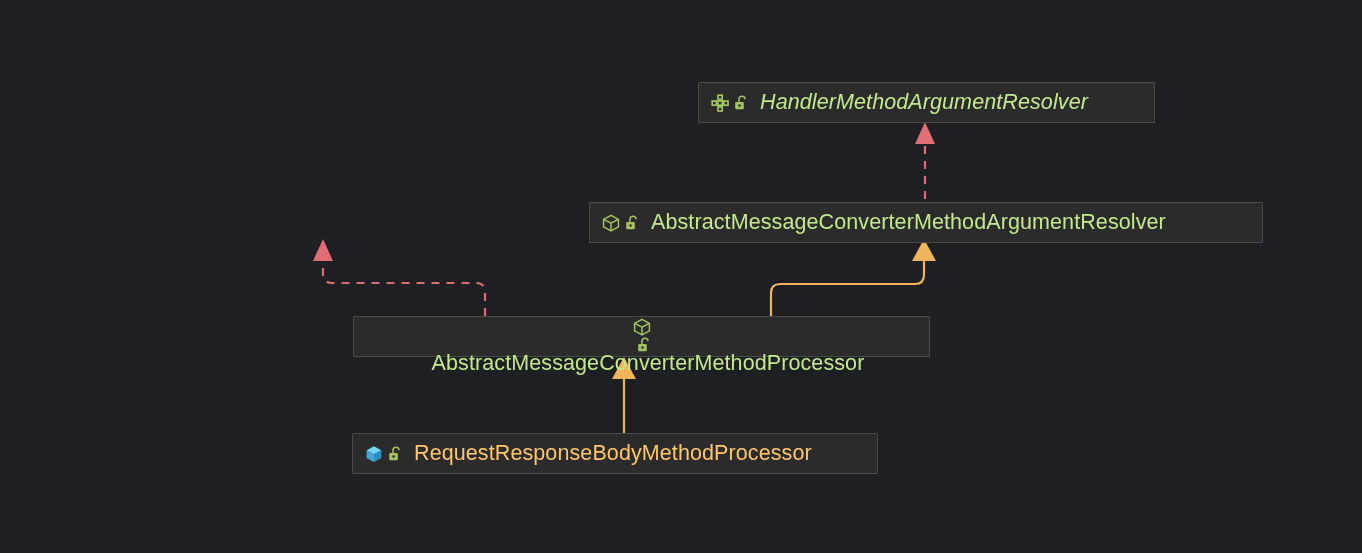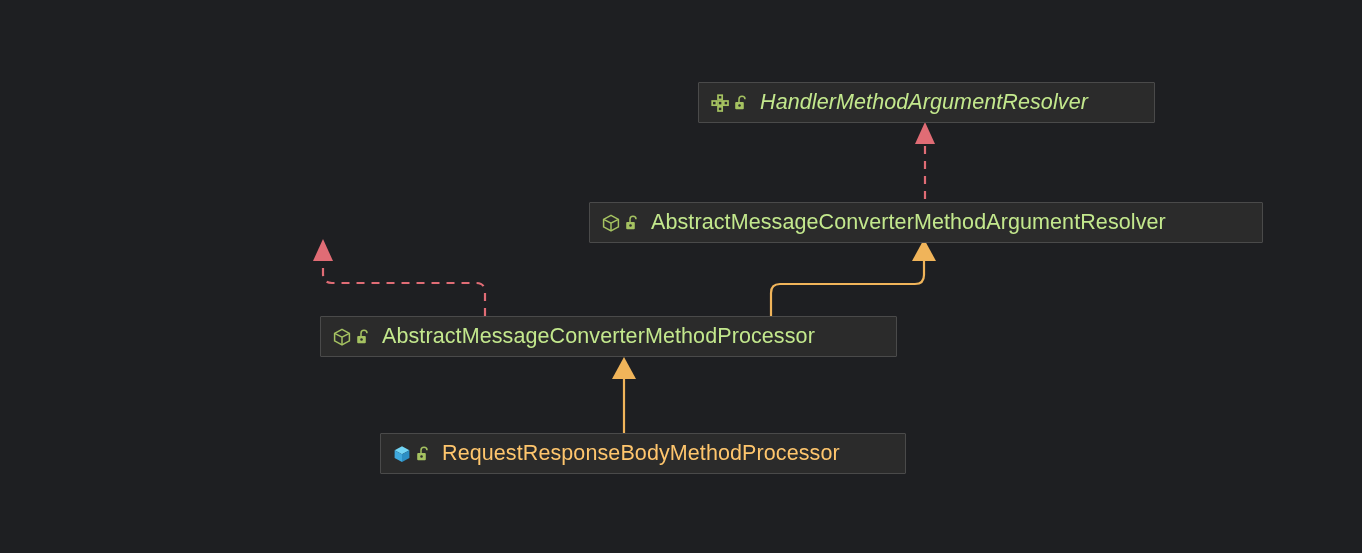--- a/index.html
+++ b/index.html
@@ -125,41 +125,41 @@
     <span class="node-icon icon-lock">
       <svg viewBox="0 0 14 16" width="14" height="16" xmlns="http://www.w3.org/2000/svg">
         <path d="M5 7 V4.3 A3 3 0 0 1 11 4.3" fill="none" stroke="#a5c261" stroke-width="1.5"></path>
         <rect x="1.2" y="7" width="8.6" height="7.2" rx="1" fill="#a5c261"></rect>
         <circle cx="5.5" cy="10.6" r="1.25" fill="#2b2b2b"></circle>
       </svg>
     </span>
     <span class="node-label label-abstract">AbstractMessageConverterMethodArgumentResolver</span>
   </div>
 
-  <div class="uml-node" style="left:320px; top:316px; width:577px; height:41px;">
+  <div class="uml-node" style="left:353px; top:316px; width:577px; height:41px;flex-direction:column;">
     <span class="node-icon icon-kind">
       <svg viewBox="0 0 20 20" width="20" height="20" xmlns="http://www.w3.org/2000/svg">
         <g fill="none" stroke="#a5c261" stroke-width="1.5" stroke-linejoin="round">
           <path d="M10 2.3 L17.4 6.3 L17.4 13.9 L10 17.9 L2.6 13.9 L2.6 6.3 Z"></path>
           <path d="M2.6 6.3 L10 10.2 L17.4 6.3"></path>
           <path d="M10 10.2 L10 17.9"></path>
         </g>
       </svg>
     </span>
     <span class="node-icon icon-lock">
       <svg viewBox="0 0 14 16" width="14" height="16" xmlns="http://www.w3.org/2000/svg">
         <path d="M5 7 V4.3 A3 3 0 0 1 11 4.3" fill="none" stroke="#a5c261" stroke-width="1.5"></path>
         <rect x="1.2" y="7" width="8.6" height="7.2" rx="1" fill="#a5c261"></rect>
         <circle cx="5.5" cy="10.6" r="1.25" fill="#2b2b2b"></circle>
       </svg>
     </span>
     <span class="node-label label-abstract">AbstractMessageConverterMethodProcessor</span>
   </div>
 
-  <div class="uml-node" style="left:380px; top:433px; width:526px; height:41px;">
+  <div class="uml-node" style="left:352px; top:433px; width:526px; height:41px;">
     <span class="node-icon icon-kind">
       <svg viewBox="0 0 20 20" width="20" height="20" xmlns="http://www.w3.org/2000/svg">
         <g stroke-linejoin="round">
           <path d="M10 2.3 L17.4 6.3 L10 10.2 L2.6 6.3 Z" fill="#72d5f5"></path>
           <path d="M2.6 6.3 L10 10.2 L10 17.9 L2.6 13.9 Z" fill="#3fa9dd"></path>
           <path d="M17.4 6.3 L17.4 13.9 L10 17.9 L10 10.2 Z" fill="#2c8fc4"></path>
         </g>
       </svg>
     </span>
     <span class="node-icon icon-lock">

